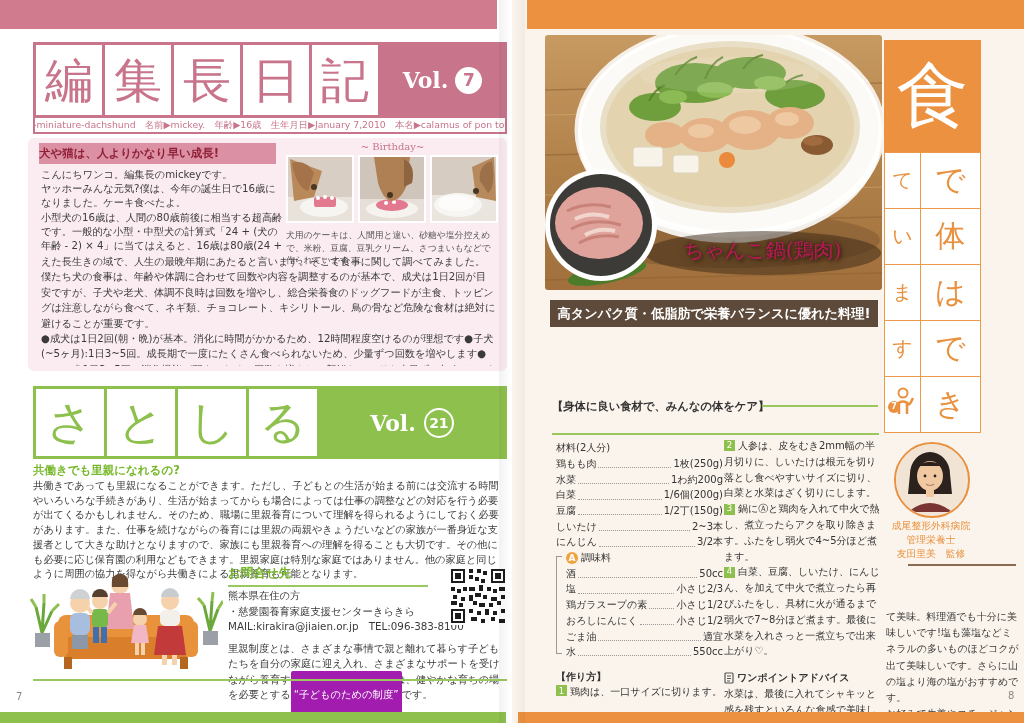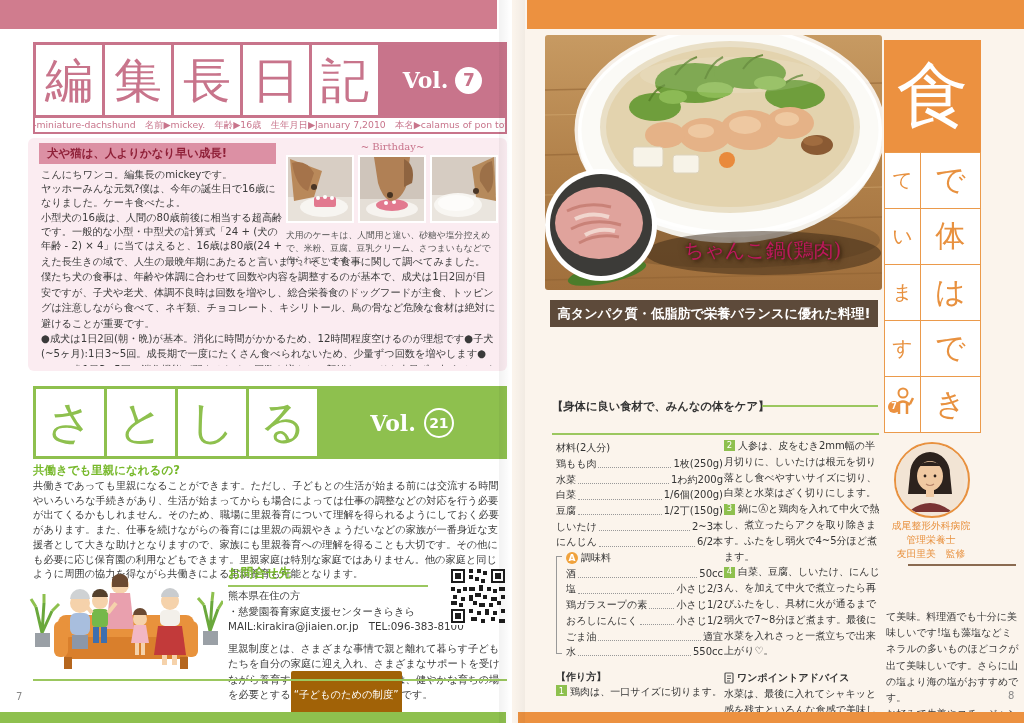--- a/index.html
+++ b/index.html
@@ -27,21 +27,21 @@
   .vol-word{color:#fff;font-family:"DejaVu Serif","Liberation Serif",serif;font-weight:bold;font-size:22px;}
   .vol-circle-solid{width:27px;height:27px;border-radius:50%;background:#fff;color:#c8748b;
     font-weight:bold;font-size:17px;display:flex;align-items:center;justify-content:center;}
   .profile-row{left:33px;top:116px;width:474px;height:18px;box-sizing:border-box;border:2px solid #c8748b;
     background:#fff;color:#c8748b;font-size:9.3px;display:flex;align-items:center;justify-content:center;
     white-space:nowrap;overflow:hidden;}
 
   
   .diary-panel{left:28px;top:138px;width:479px;height:233px;background:#fbecf1;border-radius:6px;}
   .diary-headline{position:absolute;left:11px;top:5px;width:237px;height:21px;background:#dc90a4;
-    color:#8f2038;font-weight:bold;font-size:11.5px;line-height:21px;padding-left:8px;box-sizing:border-box;
+    color:#8f2038;font-weight:bold;font-size:11.5px;line-height:21px;box-sizing:border-box;
     white-space:nowrap;overflow:hidden;}
   .diary-intro{position:absolute;left:13px;top:30px;width:243px;height:85px;font-size:10.2px;
     line-height:14.2px;white-space:pre-line;overflow:hidden;}
   .birthday{position:absolute;left:258px;top:3px;width:213px;}
   .birthday-title{text-align:center;color:#c8748b;font-size:10px;
     font-family:"DejaVu Serif","Liberation Serif",serif;}
   .birthday-photos{display:flex;gap:4px;margin-top:3px;}
   .bp{width:68px;height:68px;border:2px solid #fff;box-sizing:border-box;overflow:hidden;}
   .birthday-caption{font-size:8.8px;line-height:12.5px;color:#555;margin-top:6px;}
   .diary-body{position:absolute;left:13px;top:116px;width:455px;height:112px;font-size:10.2px;
@@ -57,21 +57,21 @@
   .sato-headline{left:33px;top:463px;color:#76b82a;font-weight:bold;font-size:11.5px;}
   .sato-body{left:33px;top:479px;width:474px;height:104px;font-size:10.2px;line-height:14.7px;overflow:hidden;}
 
   
   .family-illu{left:28px;top:563px;width:195px;height:118px;}
   .contact{left:228px;top:565px;width:280px;}
   .contact-heading{color:#76b82a;font-weight:bold;font-size:12.5px;padding-bottom:3px;
     border-bottom:2px solid #9bc75f;width:200px;}
   .contact-lines{font-size:10.3px;line-height:15.5px;margin-top:1px;white-space:pre-line;}
   .contact-note{font-size:10.3px;line-height:15.5px;margin-top:6px;width:280px;}
-  .chip{background:#a16207;color:#fff;padding:17px 3px;border-radius:2px;}
+  .chip{background:#a21caf;color:#fff;padding:17px 3px;border-radius:2px;}
   .qr{left:449px;top:567px;width:58px;height:58px;}
   .green-rule{left:33px;top:679px;width:474px;height:2px;background:#9bc75f;}
   .page-num{font-size:10px;color:#888;}
   .pn-left{left:16px;top:691px;}
   .pn-right{left:496px;top:690px;}
 
   
   .photo{left:33px;top:35px;width:337px;height:255px;border-radius:3px;overflow:hidden;}
   .dish-label{position:absolute;left:100px;top:202px;width:235px;text-align:center;color:#be185d;
     font-family:"DejaVu Serif","Liberation Serif",serif;font-size:20px;
@@ -505,21 +505,21 @@
           <span>1/2丁(150g)</span>
         </div>
       <div class="ing-row">
           <span>しいたけ</span>
           <span class="leader"></span>
           <span>2~3本</span>
         </div>
       <div class="ing-row">
           <span>にんじん</span>
           <span class="leader"></span>
-          <span>6/2本</span>
+          <span>3/2本</span>
         </div>
       <div class="seasoning-wrap">
         <div class="seasoning-label">
             <span class="a-mark">A</span>
             <span>調味料</span>
           </div>
         <div class="ing-row">
             <span>酒</span>
             <span class="leader"></span>
             <span>50cc</span>

